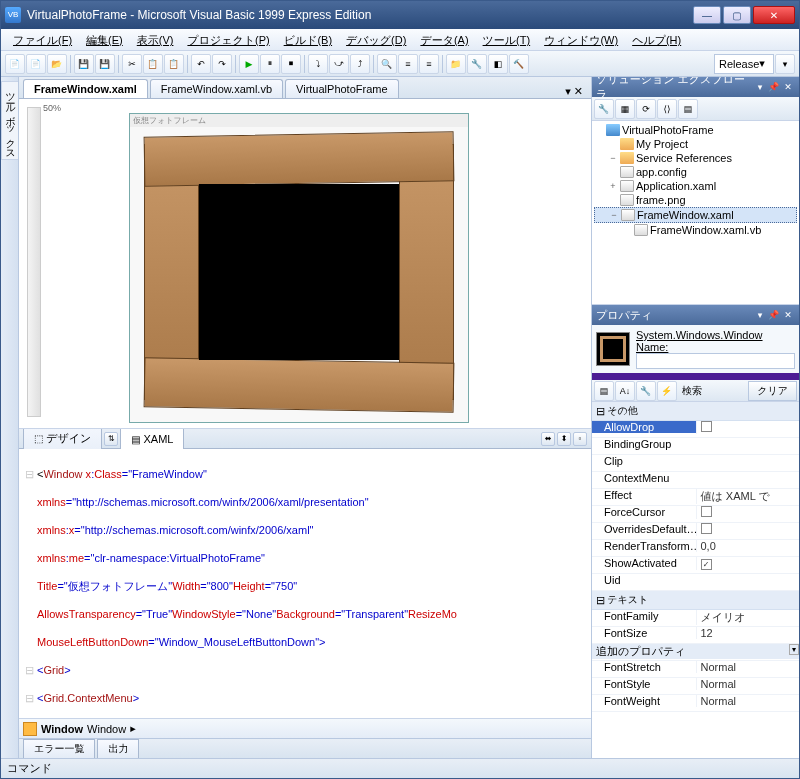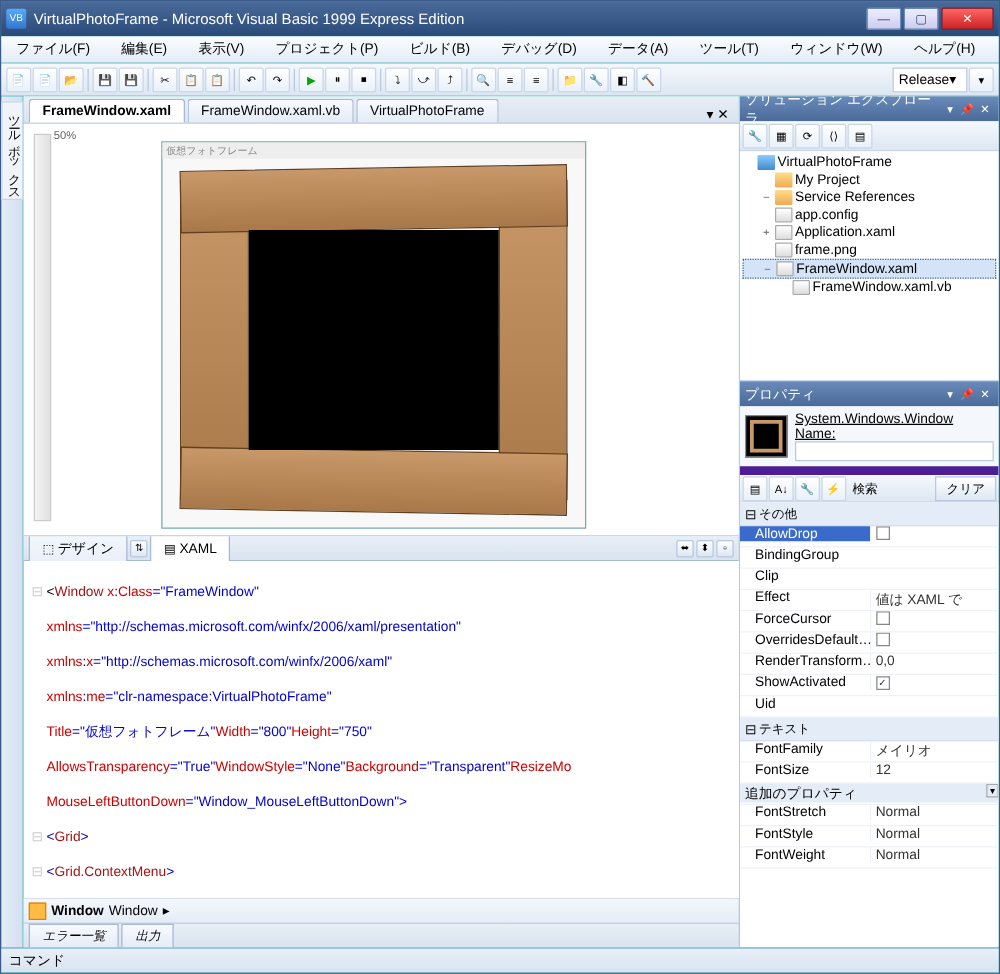--- a/index.html
+++ b/index.html
@@ -1,24 +1,24 @@
 <!DOCTYPE html>
 <html><head>
 <meta charset="utf-8">
 <style>
 * { margin: 0; padding: 0; box-sizing: border-box; font-family: "Segoe UI", Tahoma, sans-serif; font-size: 11px; }
 body { background: #5a5a5a; display: flex; justify-content: center; }
-.ide { width: 800px; height: 779px; background: #14b8a6; display: flex; flex-direction: column; border: 1px solid #3a5a8a; }
+.ide { width: 800px; height: 779px; background: #1d4ed8; display: flex; flex-direction: column; border: 1px solid #3a5a8a; }
 .titlebar { height: 28px; background: linear-gradient(#4a6a9a,#2a4a7a); display: flex; align-items: center; padding: 0 4px; color: #fff; }
 .titlebar .icon { width: 16px; height: 16px; background: linear-gradient(#5af,#37c); border-radius: 2px; margin-right: 6px; font-size:8px; line-height:16px; text-align:center; }
 .titlebar .title { flex: 1; font-size: 12px; }
 .winbtns { display: flex; gap: 2px; }
 .winbtn { width: 28px; height: 18px; background: linear-gradient(#eef,#cce); border: 1px solid #6a8aba; border-radius: 2px; display:flex; align-items:center; justify-content:center; color:#2a4a7a; font-size:10px; }
 .winbtn.close { background: linear-gradient(#f66,#c22); color:#fff; border-color:#a11; width:42px; }
-.menubar { height: 22px; background: linear-gradient(#fafcff,#e4ecf7); display: flex; align-items: flex-start; padding: 0 6px; gap: 13px; border-bottom:1px solid #c8d4e8; }
+.menubar { height: 22px; background: linear-gradient(#fafcff,#e4ecf7); display: flex; align-items: flex-end; padding: 0 6px; gap: 2px; border-bottom:1px solid #c8d4e8;text-decoration:underline; }
 .menubar span { padding: 2px 6px; }
 .toolbar { height: 26px; background: linear-gradient(#f4f8fc,#dde7f2); display: flex; align-items: center; padding: 0 4px; gap: 1px; border-bottom:1px solid #b8c8e0; }
 .tbtn { width: 20px; height: 20px; background: linear-gradient(#fff,#e8f0fa); border: 1px solid #cad6e8; border-radius: 2px; display:flex; align-items:center; justify-content:center; font-size:9px; }
 .tsep { width:1px; height:18px; background:#b8c8e0; margin:0 2px; }
 .tdd { height: 20px; background:#fff; border:1px solid #b8c8e0; padding:0 4px; display:flex; align-items:center; min-width:60px; }
 .body { flex: 1; display: flex; overflow: hidden; }
 .sidebar-left { width: 18px; background: linear-gradient(90deg,#e4ecf7,#d4e0f0); border-right:1px solid #b8c8e0; display:flex; flex-direction:column; align-items:center; padding-top:4px; }
 .sidebar-left .vtab { writing-mode: vertical-rl; font-size:10px; padding:4px 1px; background:#f0f4fa; border:1px solid #c8d4e8; border-right:none; }
 .main { flex: 1; display:flex; flex-direction:column; background:#fff; }
 .doctabs { height: 22px; display:flex; align-items:flex-end; padding:0 4px; background: linear-gradient(#e8eef6,#d8e4f0); border-bottom:1px solid #a8b8d0; }
@@ -41,21 +41,21 @@
 .splittab { padding:16px 10px; background:linear-gradient(#f8faff,#e4ecf7); border:1px solid #a8b8d0; border-radius:2px; font-size:10px; }
 .splittab.active { background:#fff; }
 .splittabs .spacer { flex:1; }
 .mini { width:14px; height:14px; background:linear-gradient(#fff,#dde7f2); border:1px solid #b8c8e0; border-radius:2px; font-size:8px; display:flex; align-items:center; justify-content:center; }
 .code { flex:1; background:#fff; overflow:auto; padding:4px 6px; font-family:Consolas,monospace; font-size:11px; line-height:14px; white-space:pre; position:relative; }
 .code .line { display:flex; }
 .code .gutter { width:12px; color:#ccc; flex-shrink:0; }
 .red { color:#c00; } .blue { color:#00c; } .brn { color:#a31515; } .blk{color:#000;}
 .breadcrumb { height:20px; display:flex; align-items:center; padding:0 4px; background:linear-gradient(#f4f8fc,#e4ecf7); border-top:1px solid #c8d4e8; gap:4px; font-size:10px; }
 .bcicon { width:14px; height:14px; background:#fb4; border:1px solid #c82; }
-.bottomtabs { height:20px; display:flex; align-items:center; padding:0 4px; background:linear-gradient(#e8eef6,#d8e4f0); border-top:1px solid #b8c8e0; gap:2px;font-style:italic; }
+.bottomtabs { height:20px; display:flex; align-items:center; padding:0 4px; background:linear-gradient(#e8eef6,#d8e4f0); border-top:1px solid #b8c8e0; gap:2px; }
 .btab { padding:2px 10px; background:linear-gradient(#f8faff,#e4ecf7); border:1px solid #a8b8d0; font-size:10px; }
 .right { width: 208px; display:flex; flex-direction:column; background:#e8eef6; border-left:1px solid #b8c8e0; }
 .panel-header { height:20px; background:linear-gradient(#6a8aba,#4a6a9a); color:#fff; display:flex; align-items:center; padding:0 4px; font-size:11px; }
 .panel-header .title { flex:1; }
 .panel-header .pbtn { width:14px; height:14px; display:flex; align-items:center; justify-content:center; font-size:9px; }
 .panel-tools { height:24px; display:flex; align-items:center; padding:0 2px; gap:1px; background:linear-gradient(#f4f8fc,#dde7f2); border-bottom:1px solid #c8d4e8; }
 .tree { flex:0 0 auto; background:#fff; padding:2px; overflow:auto; height:184px; border-bottom:1px solid #c8d4e8; }
 .tree-node { display:flex; align-items:center; gap:2px; padding:1px 0; white-space:nowrap; }
 .tree-node .exp { width:10px; font-size:9px; color:#666; text-align:center; }
 .tree-node .ico { width:14px; height:12px; background:linear-gradient(#8cf,#48c); border-radius:1px; flex-shrink:0; }
@@ -305,20 +305,24 @@
             </div>
             <div class="prop-row">
               <div class="k">BindingGroup</div>
               <div class="v"></div>
             </div>
             <div class="prop-row">
               <div class="k">Clip</div>
               <div class="v"></div>
             </div>
             <div class="prop-row">
+              <div class="k">ContextMenu</div>
+              <div class="v"></div>
+            </div>
+            <div class="prop-row">
               <div class="k">Effect</div>
               <div class="v">値は XAML で</div>
             </div>
             <div class="prop-row">
               <div class="k">ForceCursor</div>
               <div class="v"><span class="checkbox"></span></div>
             </div>
             <div class="prop-row">
               <div class="k">OverridesDefault…</div>
               <div class="v"><span class="checkbox"></span></div>

